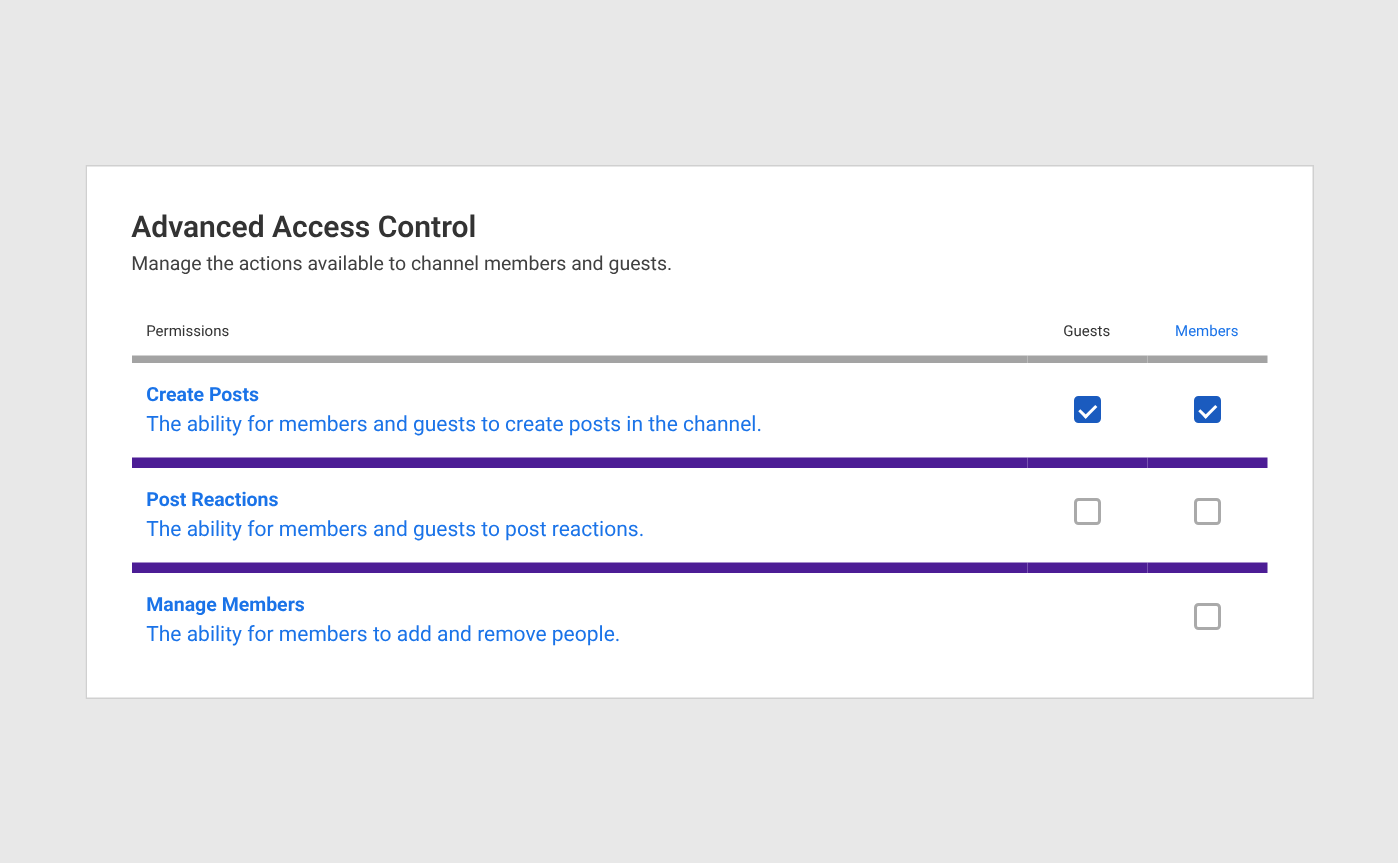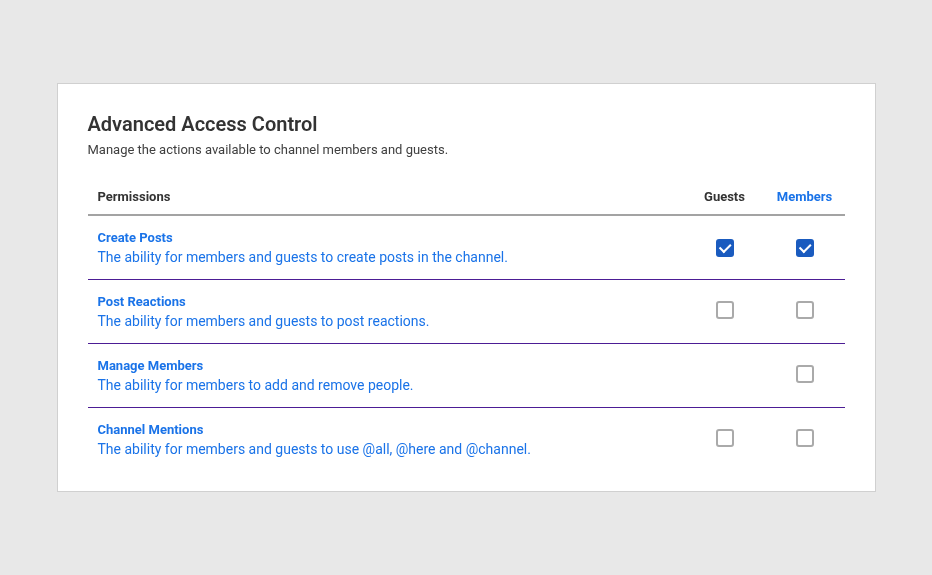--- a/index.html
+++ b/index.html
@@ -37,45 +37,45 @@
       color: #404040;
       margin-bottom: 24px;
     }
 
     .permissions-table {
       width: 100%;
       border-collapse: collapse;
     }
 
     .permissions-table thead tr th {
-      font-size: 13px;
-      font-weight: 700;
+      font-size: 10px;
+      font-weight: 400;
       color: #333333;
       padding: 8px 10px 10px 10px;
-      border-bottom: 2px solid #a3a3a3;
+      border-bottom: 5px solid #a3a3a3;
     }
 
     .permissions-table thead tr th:first-child {
       text-align: left;
     }
 
     .permissions-table thead tr th.col-guest,
     .permissions-table thead tr th.col-member {
       text-align: center;
       width: 80px;
       color: #1a73e8;
     }
 
     .permissions-table thead tr th.col-guest {
       color: #333333;
       text-align: center;
     }
 
     .permissions-table tbody tr {
-      border-bottom: 1px solid #4c1d95;
+      border-bottom: 7px solid #4c1d95;
     }
 
     .permissions-table tbody tr:last-child {
       border-bottom: none;
     }
 
     .permissions-table tbody tr td {
       padding: 14px 10px;
       vertical-align: middle;
     }
@@ -175,27 +175,15 @@
         <tr>
           <td>
             <div class="permission-name">Manage Members</div>
             <div class="permission-desc">The ability for members to add and remove people.</div>
           </td>
           <td class="col-guest"></td>
           <td class="col-member"><div class="checkbox-wrapper">
               <div class="checkbox"></div>
             </div></td>
         </tr>
-        <tr>
-          <td>
-            <div class="permission-name">Channel Mentions</div>
-            <div class="permission-desc">The ability for members and guests to use @all, @here and @channel.</div>
-          </td>
-          <td class="col-guest"><div class="checkbox-wrapper">
-              <div class="checkbox"></div>
-            </div></td>
-          <td class="col-member"><div class="checkbox-wrapper">
-              <div class="checkbox"></div>
-            </div></td>
-        </tr>
       </tbody>
   </table>
 </div>
 
 </body></html>

